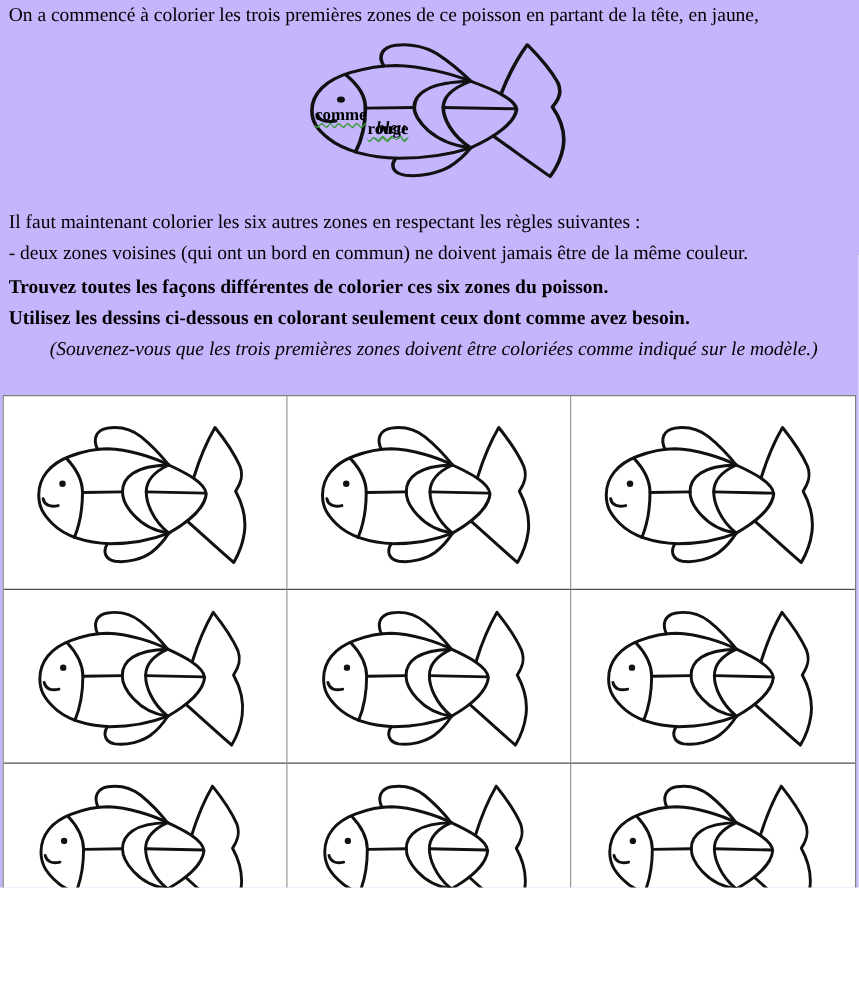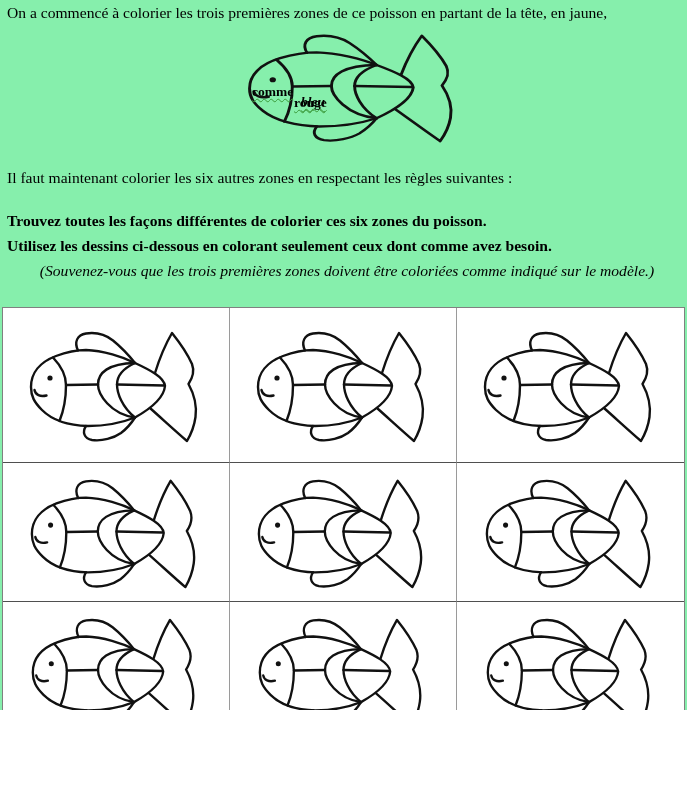--- a/index.html
+++ b/index.html
@@ -1,17 +1,17 @@
 <!DOCTYPE html>
 <html><head>
 <meta charset="utf-8">
 <style>
   html,body{margin:0;padding:0;background:#ffffff;}
   body{width:687px;height:801px;font-family:"Liberation Serif", serif;color:#000;}
-  .page{position:relative;width:687px;height:710px;overflow:hidden;background:#86efac;}
+  .page{position:relative;width:687px;height:710px;overflow:hidden;background:#c4b5fd;}
 
   p.txt{margin:0;padding:0 0 0 7px;font-size:15.6px;line-height:25px;white-space:nowrap;}
   .intro{padding-top:6px;}
   .boldline{font-weight:bold;font-size:15.8px;line-height:26px;}
   .note{font-style:italic;font-size:15.4px;line-height:26px;text-align:center;}
 
   .model-wrap{position:relative;width:226px;height:124px;margin:0 0 0 241px;}
   .model-wrap svg{display:block;}
   .lbl{position:absolute;font-weight:bold;font-size:13.5px;line-height:14px;
        text-decoration-line:underline;text-decoration-style:wavy;
@@ -72,22 +72,23 @@
   <div class="model-wrap">
     <svg width="226" height="124" viewBox="26 10 185 127" preserveAspectRatio="none">
         <use href="#fish"></use>
       </svg>
     <span class="lbl lbl-rouge">rouge</span>
     <span class="lbl lbl-jaune">comme</span>
     <span class="lbl lbl-bleu">bleu</span>
   </div>
 
   <p class="txt" style="margin-top:16px;">Il faut maintenant colorier les six autres zones en respectant les règles suivantes :</p>
+  <p class="txt">- deux zones voisines (qui ont un bord en commun) ne doivent jamais être de la même couleur.</p>
 
-  <p class="txt boldline" style="margin-top:18px;">Trouvez toutes les façons différentes de colorier ces six zones du poisson.</p>
+  <p class="txt boldline" style="margin-top:2px;">Trouvez toutes les façons différentes de colorier ces six zones du poisson.</p>
   <p class="txt boldline">Utilisez les dessins ci-dessous en colorant seulement ceux dont comme avez besoin.</p>
   <p class="txt note">(Souvenez-vous que les trois premières zones doivent être coloriées comme indiqué sur le modèle.)</p>
 
   <div class="grid">
     <div class="cell">
         <svg width="185" height="127" viewBox="26 10 185 127">
           <use href="#fish"></use>
         </svg>
       </div>
     <div class="cell">

